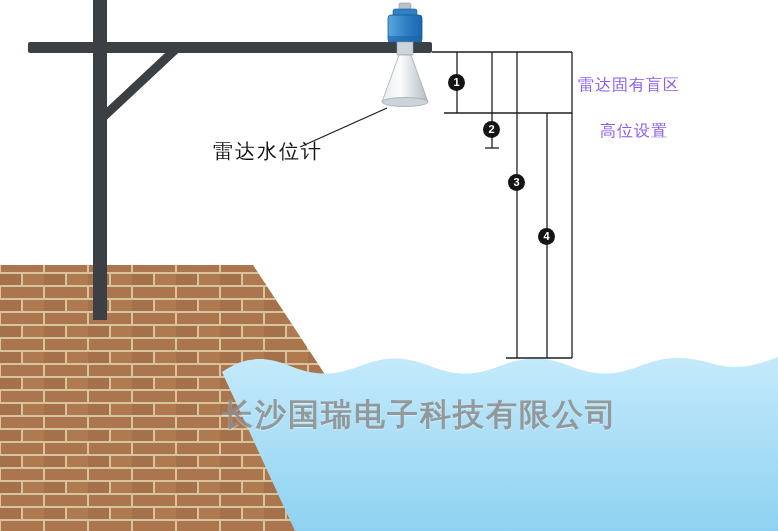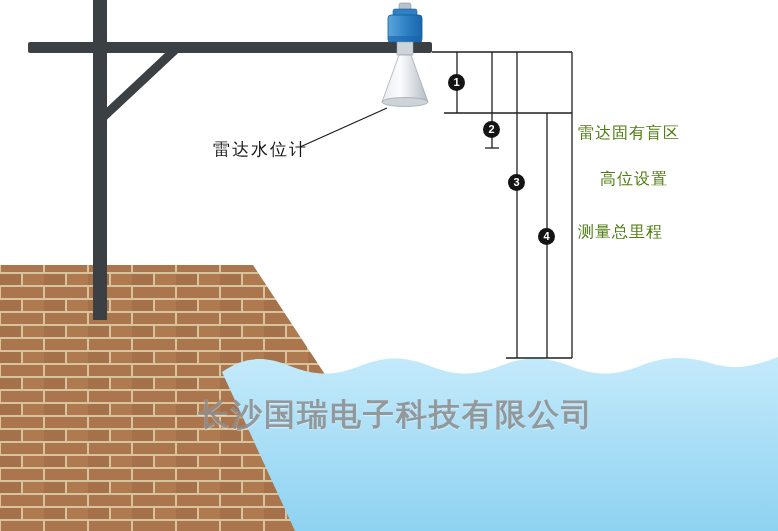--- a/index.html
+++ b/index.html
@@ -8,29 +8,29 @@
     font-family:"Liberation Sans","DejaVu Sans",sans-serif;
   }
   .stage svg{position:absolute;left:0;top:0;}
   .marker{
     position:absolute;width:17px;height:17px;border-radius:50%;
     background:#141414;color:#ffffff;font-size:11px;font-weight:bold;
     display:flex;align-items:center;justify-content:center;line-height:1;
     z-index:5;
   }
   .ann-label{
-    position:absolute;color:#4d7c0f;font-size:16px;line-height:20px;
-    letter-spacing:1px;white-space:nowrap;z-index:5;margin-top:48px;
+    position:absolute;color:#8b5cf6;font-size:16px;line-height:20px;
+    letter-spacing:1px;white-space:nowrap;z-index:5;
   }
   .device-label{
-    position:absolute;left:213px;top:138px;color:#151515;font-size:17px;
+    position:absolute;left:213px;top:138px;color:#151515;font-size:20px;
     letter-spacing:2px;white-space:nowrap;z-index:5;
   }
   .watermark{
-    position:absolute;left:198px;top:394px;width:420px;text-align:left;
+    position:absolute;left:198px;top:394px;width:420px;text-align:right;
     color:#8d8d8d;font-size:31px;font-weight:bold;letter-spacing:2px;
     white-space:nowrap;opacity:0.85;z-index:6;
     text-shadow:0 1px 1px rgba(255,255,255,0.55);
   }
 </style>
 </head>
 <body>
 
 <div class="stage">
 
@@ -102,19 +102,18 @@
     </g>
   </svg>
 
   <div class="marker" style="left:448px;top:74px">1</div>
   <div class="marker" style="left:483px;top:121px">2</div>
   <div class="marker" style="left:508px;top:174px">3</div>
   <div class="marker" style="left:538px;top:228px">4</div>
 
   <div class="ann-label" style="left:578px;top:75px">雷达固有盲区</div>
   <div class="ann-label" style="left:600px;top:121px">高位设置</div>
-  <div class="ann-label" style="left:578px;top:174px">测量总里程</div>
 
   <div class="device-label">雷达水位计</div>
 
   <div class="watermark">长沙国瑞电子科技有限公司</div>
 
 </div>
 
 </body></html>

